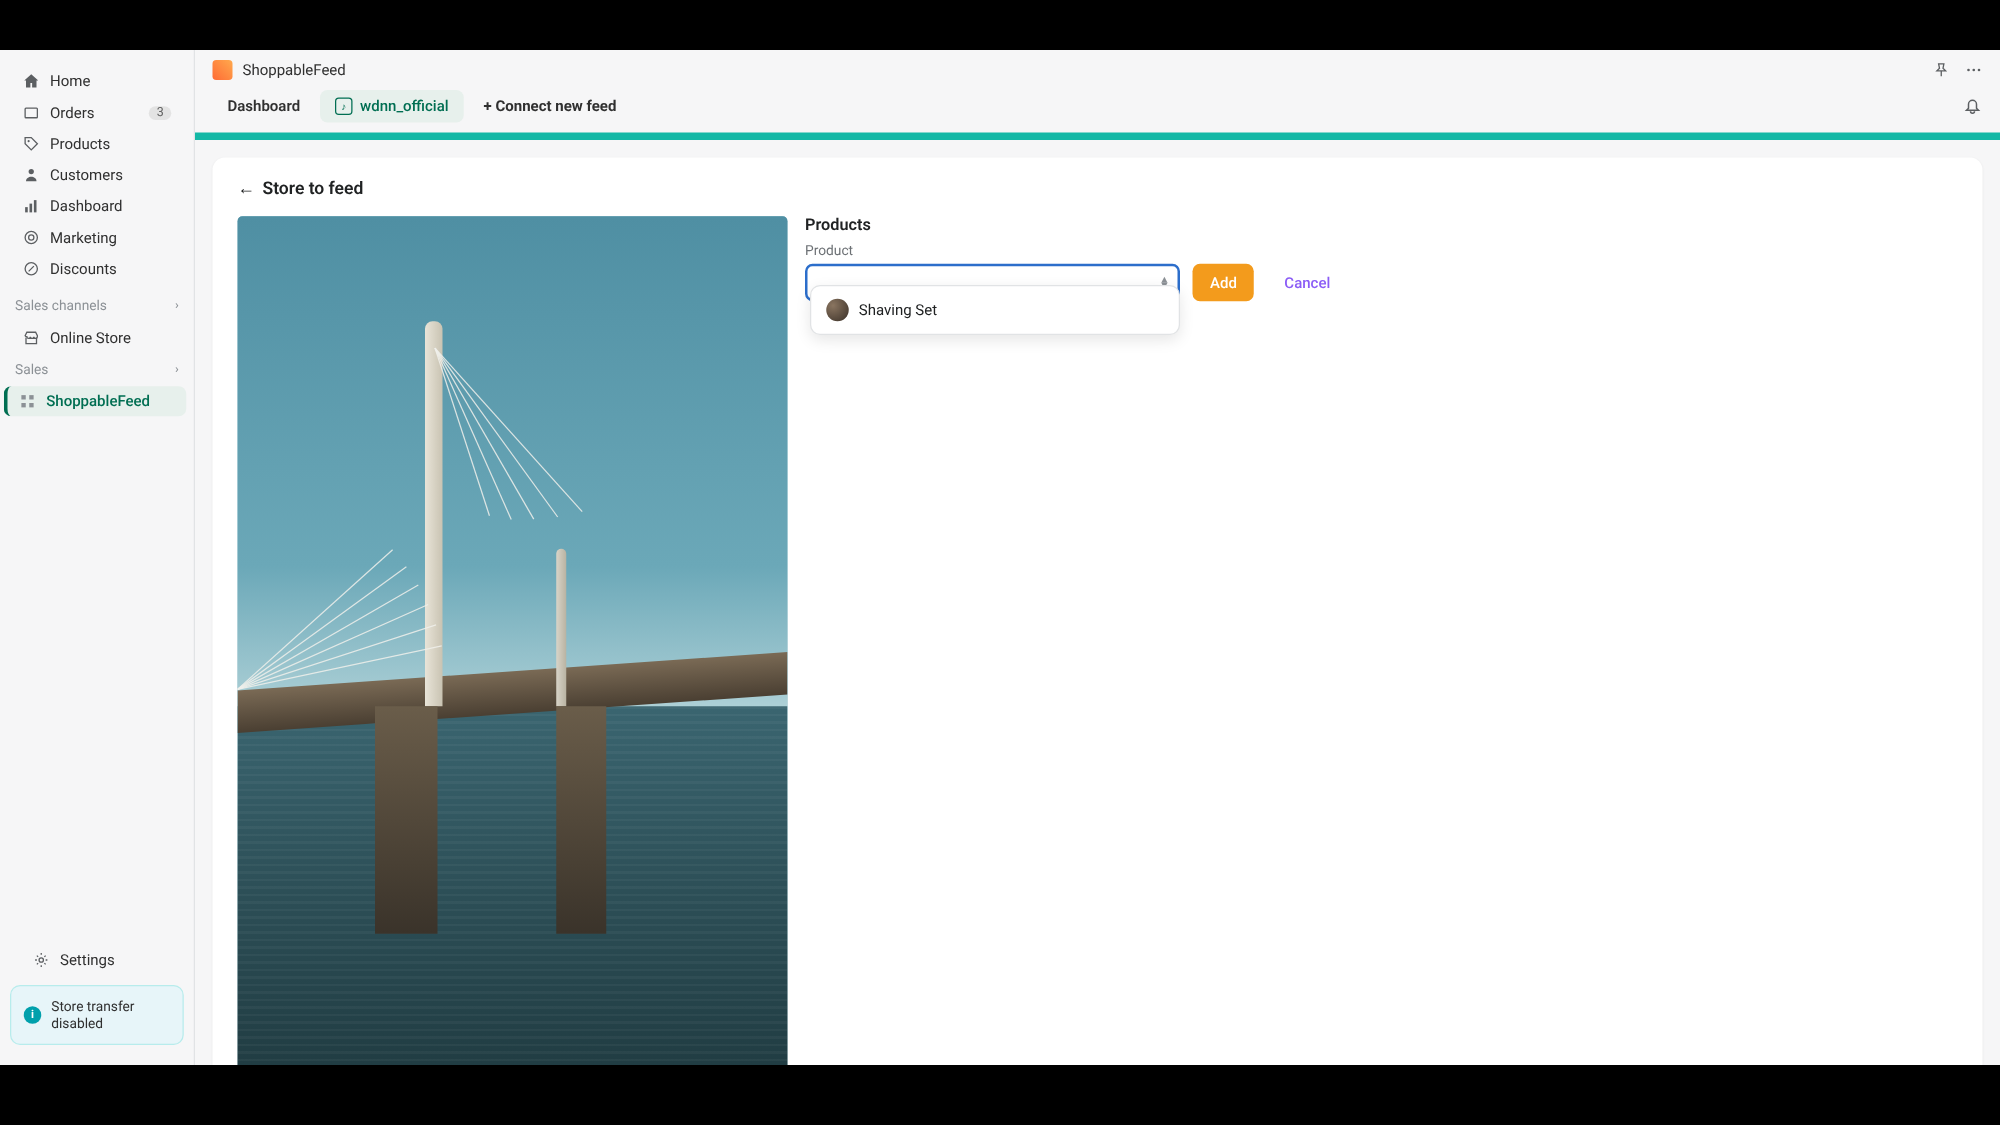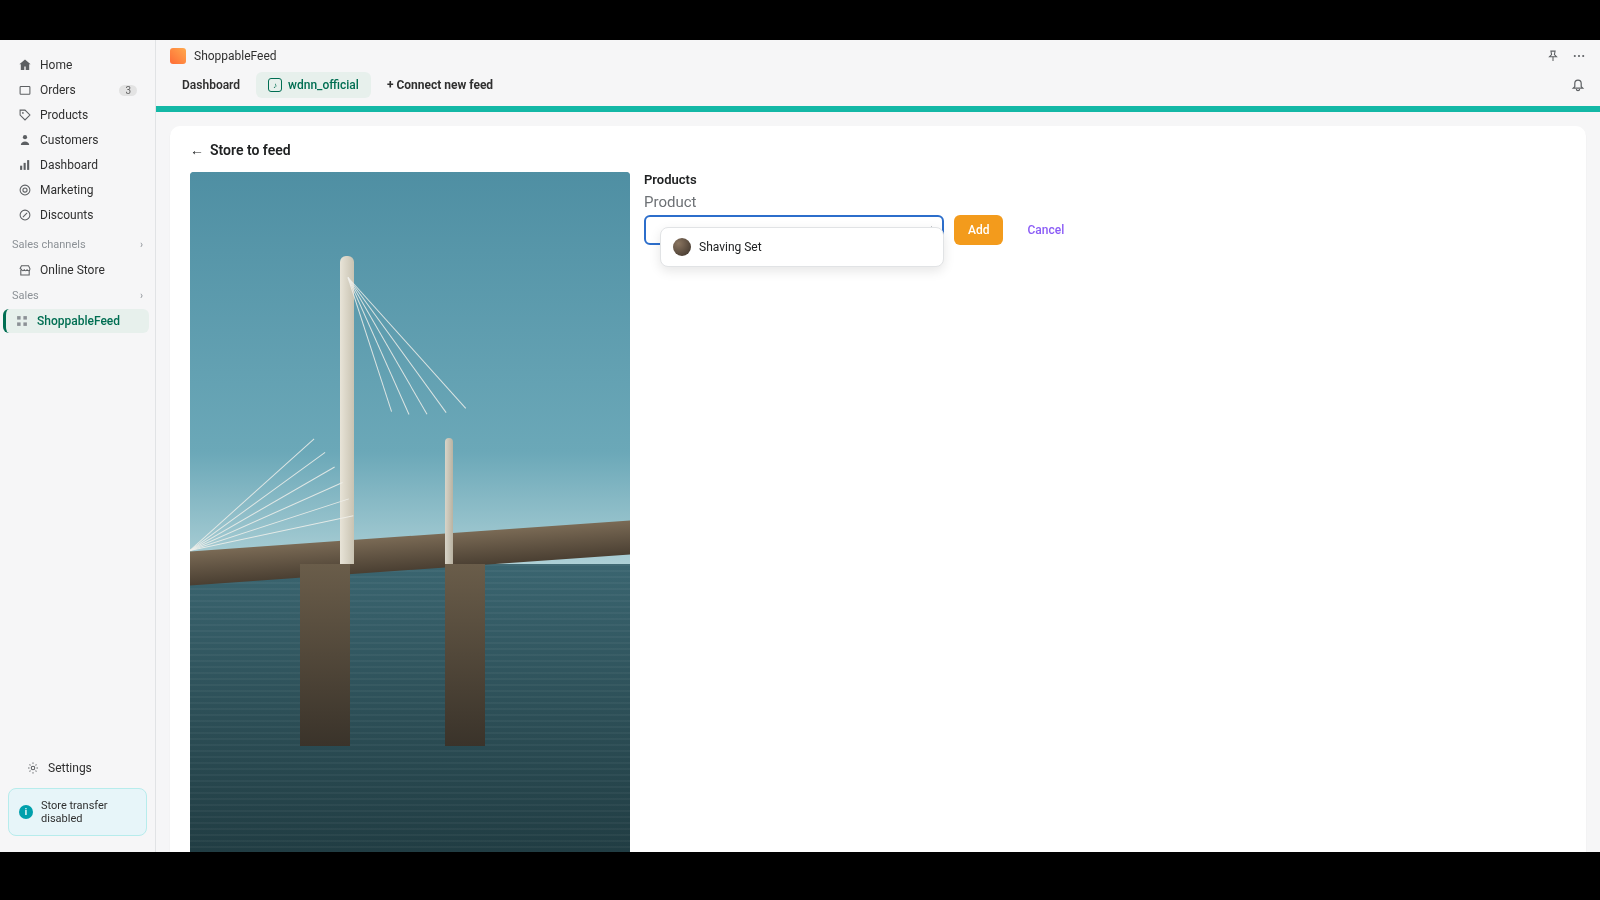--- a/index.html
+++ b/index.html
@@ -56,31 +56,31 @@
 .pier { position: absolute; top: 56%; width: 50px; height: 26%; background: linear-gradient(180deg, #6a5d4a 0%, #3a332a 100%); }
 .pier.p1 { left: 25%; }
 .pier.p2 { left: 58%; width: 40px; }
 
 .product-panel { flex: 1; }
 .panel-title { font-size: 13px; font-weight: 600; color: #202223; margin-bottom: 6px; }
 .field-row { display: flex; gap: 10px; align-items: flex-end; }
 .field { display: flex; flex-direction: column; gap: 4px; }
 .field.product { flex: 1; max-width: 300px; position: relative; }
 .field.variant { flex: 1; max-width: 300px; }
-.field-label { font-size: 15px; color: #6d7175; }
+.field-label { font-size: 11px; color: #6d7175; }
 .combo { border: 2px solid #2c6ecb; border-radius: 6px; height: 30px; display: flex; align-items: center; padding: 0 8px; background: #fff; position: relative; }
 .combo input { border: none; outline: none; width: 100%; font-size: 12px; }
 .combo .caret { color: #8c9196; font-size: 10px; display: flex; flex-direction: column; line-height: 5px; }
 .select { border: 1px solid #c9cccf; border-radius: 6px; height: 30px; display: flex; align-items: center; padding: 0 8px; background: #fff; color: #6d7175; font-size: 12px; justify-content: flex-end; }
 .select .caret { font-size: 10px; }
 .btn { height: 30px; padding: 0 14px; border-radius: 6px; font-size: 12px; font-weight: 500; cursor: pointer; border: none; }
 .btn-primary { background: #f39b1c; color: #fff; }
 .btn-plain { background: transparent; color: #8b5cf6; }
 
-.dropdown { position: absolute; top: 34px; left: 16px; right: 0; background: #fff; border: 1px solid #e1e3e5; border-radius: 8px; box-shadow: 0 4px 12px rgba(0,0,0,0.1); padding: 4px; z-index: 10; }
+.dropdown { position: absolute; top: 34px; left: 4px; right: 0; background: #fff; border: 1px solid #e1e3e5; border-radius: 8px; box-shadow: 0 4px 12px rgba(0,0,0,0.1); padding: 4px; z-index: 10; }
 .dropdown-item { display: flex; align-items: center; gap: 8px; padding: 6px 8px; border-radius: 4px; cursor: pointer; font-size: 12px; color: #202223; }
 .dropdown-item .thumb { width: 18px; height: 18px; background: radial-gradient(circle at 30% 30%, #8a7560, #3a3028); border-radius: 50%; }
 
 svg { display: block; }
 </style>
 </head>
 <body>
 
 <div class="letterbox-top"></div>
 <div class="app-frame">

